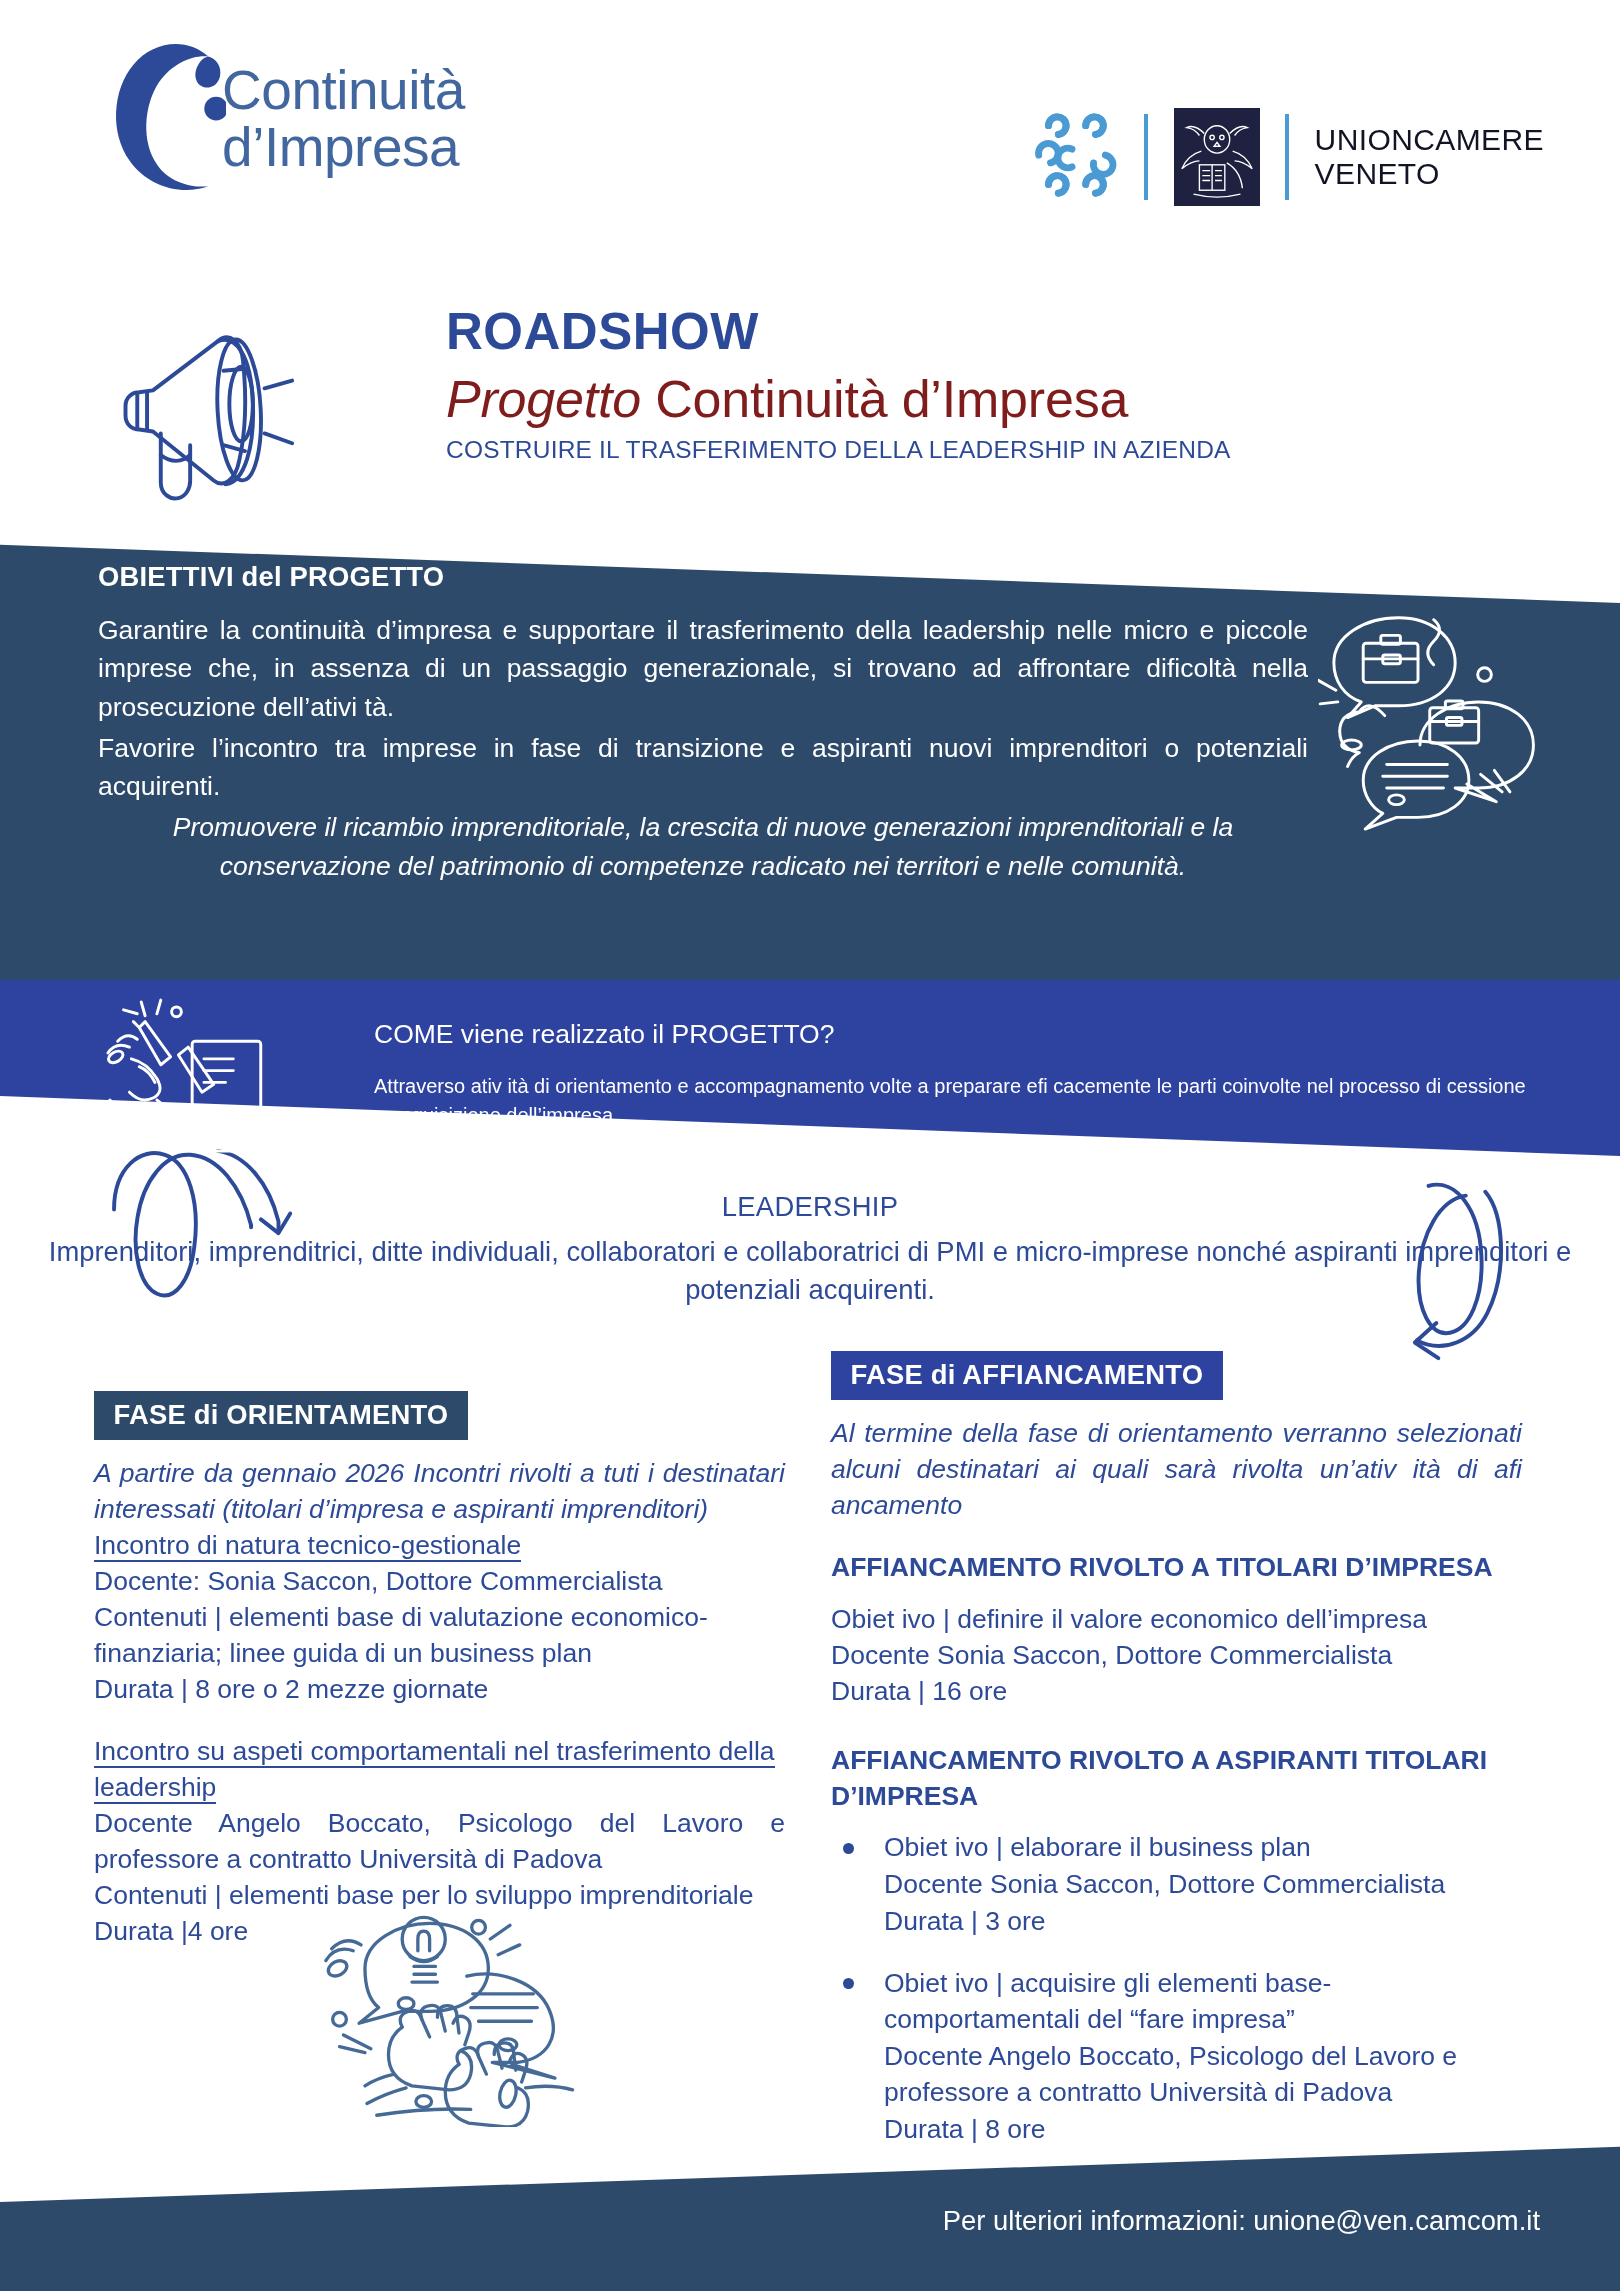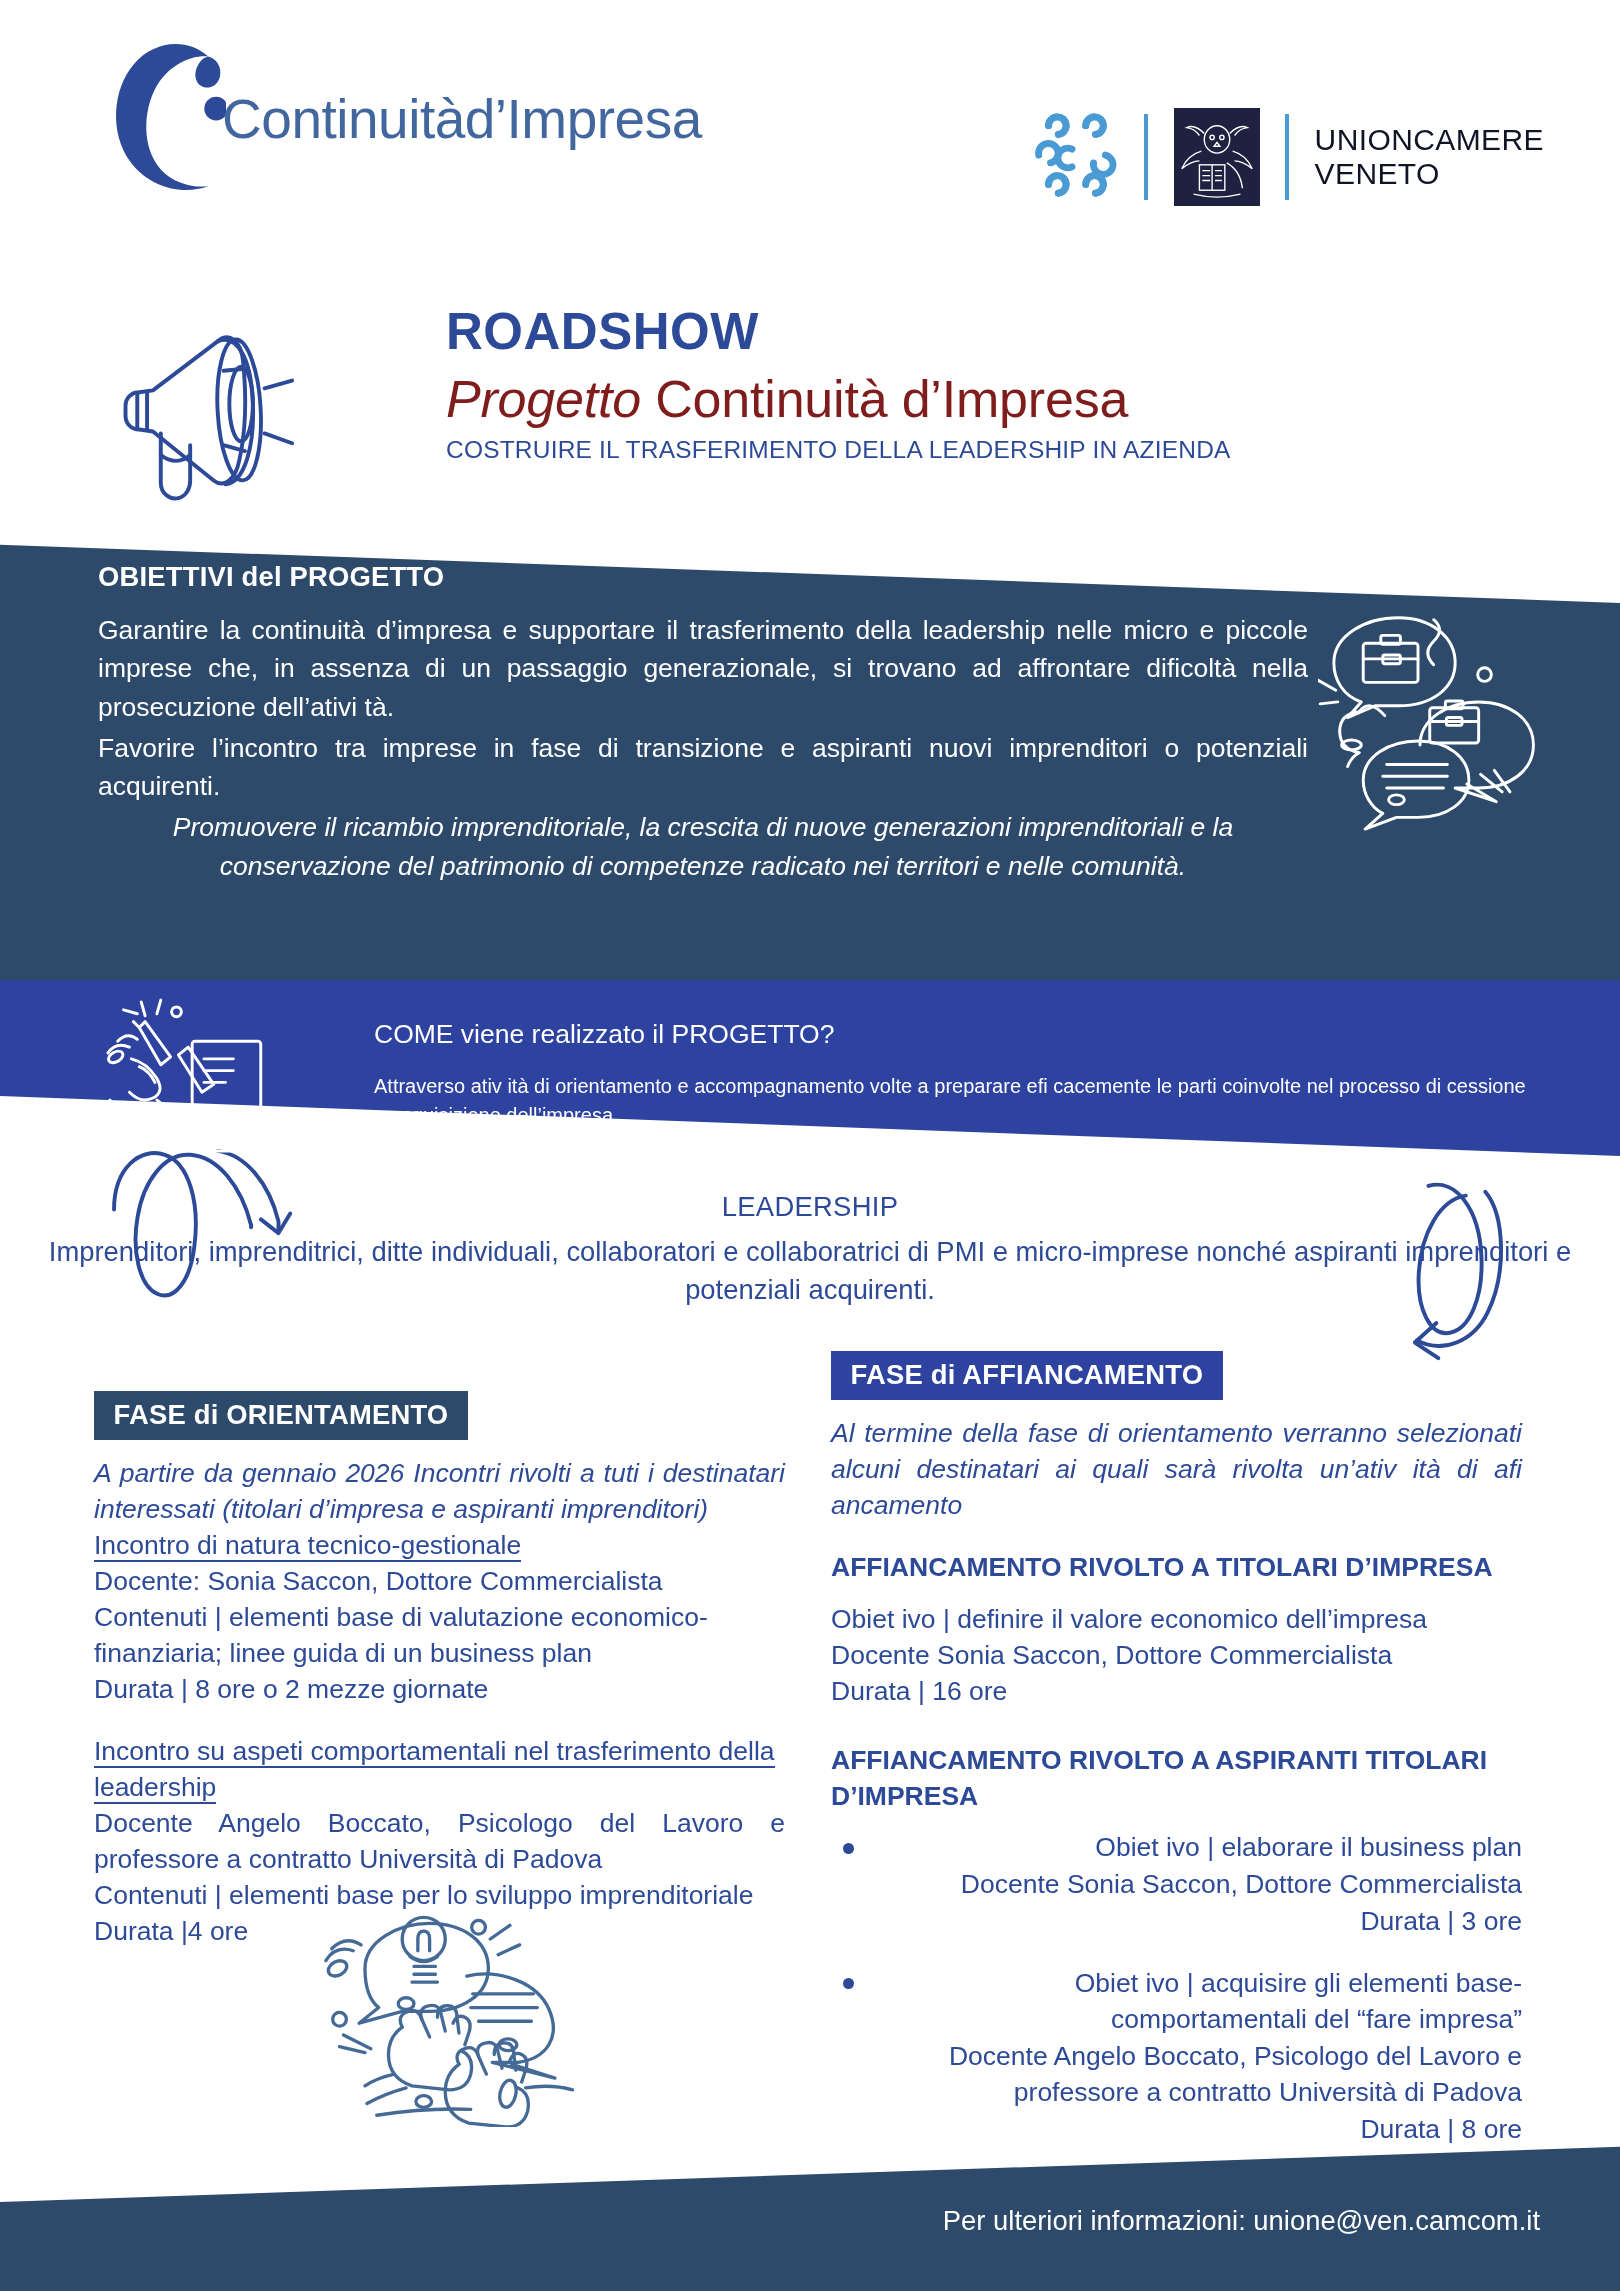--- a/index.html
+++ b/index.html
@@ -58,21 +58,21 @@
     align-items: center;
   }
   #logo-ci .swirl {
     width: 120px;
     height: 167px;
     flex: 0 0 auto;
     margin-right: -3.9px;
   }
   #logo-ci .words {
     display: flex;
-    flex-direction: row;
+    flex-direction: column;
     justify-content: center;
     line-height: 1.05;
     padding-top: 5.9px;
   }
   #logo-ci .words span {
     font-size: 55px;
     color: #42679e;
     font-weight: 400;
     letter-spacing: -0.5px;
     font-family: "Liberation Sans", sans-serif;
@@ -258,21 +258,20 @@
   .gap-lg { height: 33px; }
 
   .bullets { margin: 0; padding: 0; list-style: none; }
   .bullets li {
     position: relative;
     padding-left: 53px;
     margin-bottom: 25.5px;
     color: #2d4a98;
     font-size: 26.5px;
     line-height: 1.38;
-    text-align: right;
   }
   .bullets li .dot {
     position: absolute;
     left: 11.8px; top: 13.7px;
     width: 10.8px; height: 10.8px;
     background: #2d4a98;
     border-radius: 50%;
   }
 
   #hands-icon {

